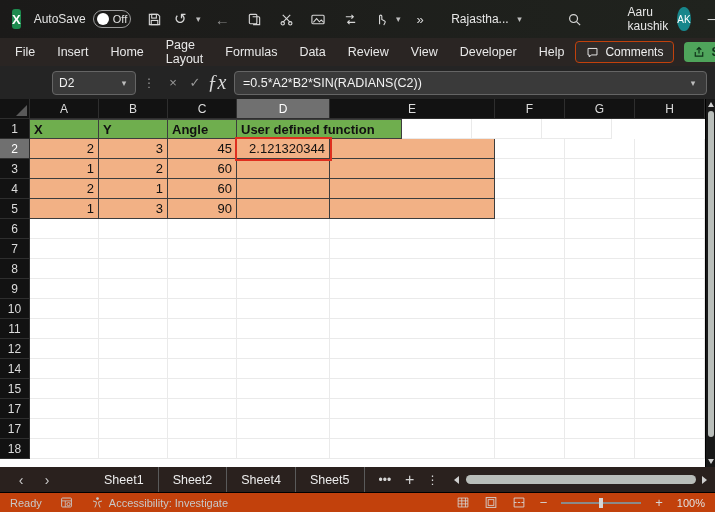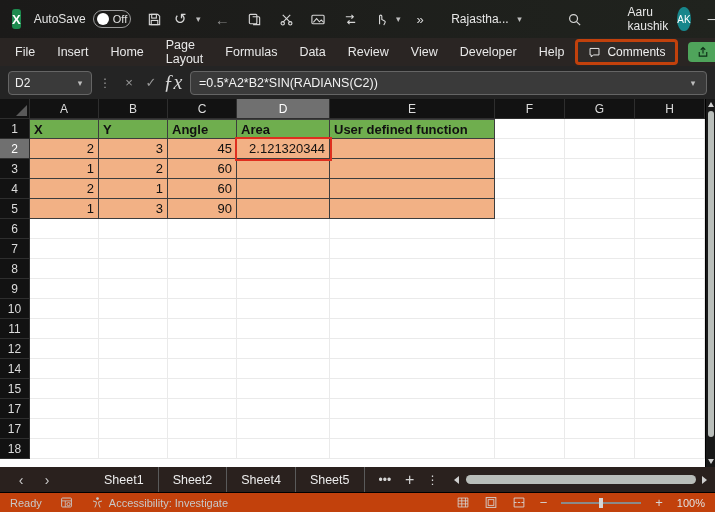--- a/index.html
+++ b/index.html
@@ -24,26 +24,26 @@
   .avatar { margin-left:9px; width:24px; height:24px; border-radius:50%; background:#17868B; color:#fff; font-size:10px; display:flex; align-items:center; justify-content:center; }
   .win-btns { margin-left:auto; display:flex; height:100%; }
   .win-btn { width:44px; height:100%; display:flex; align-items:center; justify-content:center; color:#dcdcdc; font-size:14px; }
   svg.icon { display:block; }
 
   
   .menubar { height:28px; display:flex; align-items:center; background:#2a2523; color:#e8e8e8; font-size:12.5px; flex:0 0 auto; }
   .menu-item { padding:0 11px; height:100%; display:flex; align-items:center; }
   .menu-item:first-child { margin-left:4px; }
   .mb-right { margin-left:auto; display:flex; align-items:center; margin-right:10px; gap:10px; }
-  .comments-btn { display:flex; align-items:center; gap:6px; border:3px solid #c2410c; border-radius:4px; padding:3px 10px; color:#f0f0f0; background:#2f2b29; font-size:12px; }
+  .comments-btn { display:flex; align-items:center; gap:6px; border:1px solid #c2410c; border-radius:4px; padding:3px 10px; color:#f0f0f0; background:#2f2b29; font-size:12px; }
   .share-btn { display:flex; align-items:center; gap:6px; border-radius:4px; padding:3px 9px; background:#4FA45B; color:#0d2f17; font-weight:bold; font-size:12px; }
 
   
   .formulabar { height:33px; display:flex; align-items:center; background:#242424; padding:0 8px; flex:0 0 auto; }
-  .name-box { width:84px; height:24px; background:#3a3a3a; border:1px solid #656565; border-radius:4px; display:flex; align-items:center; padding:0 6px; color:#f0f0f0; font-size:12px; }
+  .name-box { width:84px; height:24px; background:#3a3a3a; border:1px solid #656565; border-radius:4px; display:flex; align-items:center; padding:0 6px; color:#f0f0f0; font-size:12px;margin-left:44px; }
   .name-box .chev { margin-left:auto; }
   .fb-dots { color:#9a9a9a; margin:0 7px; font-size:12px; }
   .fb-btn { width:22px; height:24px; display:flex; align-items:center; justify-content:center; font-size:13px; color:#9a9a9a; }
   .fb-btn.fx { color:#d8d8d8; font-style:italic; font-family:"Liberation Serif", serif; font-size:20px; }
   .formula-field { flex:1; height:24px; margin-left:6px; background:#3a3a3a; border:1px solid #656565; border-radius:4px; display:flex; align-items:center; padding:0 8px; color:#f2f2f2; font-size:12.5px; }
   .formula-field .chev { margin-left:auto; }
 
   
   .grid-wrap { height:368px; display:flex; flex:0 0 auto; background:#161616; }
   .grid-body { width:705px; position:relative; overflow:hidden; background:#fff; }
@@ -224,21 +224,20 @@
           <div class="col-header" style="width: 70px;">F</div>
           <div class="col-header" style="width: 70px;">G</div>
           <div class="col-header" style="width: 70px;">H</div>
         </div>
       <div id="grid-rows">
           <div class="grid-row">
             <div class="row-header">1</div>
             <div class="cell tcell ttop bold" style="width: 69px; background: rgb(111, 174, 78);">X</div>
             <div class="cell tcell ttop bold" style="width: 69px; background: rgb(111, 174, 78);">Y</div>
             <div class="cell tcell ttop bold" style="width: 69px; background: rgb(111, 174, 78);">Angle</div>
-            <div class="cell tcell ttop bold" style="width: 93px; background: rgb(111, 174, 78);">Area</div>
             <div class="cell tcell ttop bold" style="width: 165px; background: rgb(111, 174, 78);">User defined function</div>
             <div class="cell" style="width: 70px;"></div>
             <div class="cell" style="width: 70px;"></div>
             <div class="cell" style="width: 70px;"></div>
           </div>
           <div class="grid-row">
             <div class="row-header sel">2</div>
             <div class="cell tcell num" style="width: 69px; background: rgb(242, 177, 133);">2</div>
             <div class="cell tcell num" style="width: 69px; background: rgb(242, 177, 133);">3</div>
             <div class="cell tcell num" style="width: 69px; background: rgb(242, 177, 133);">45</div>

